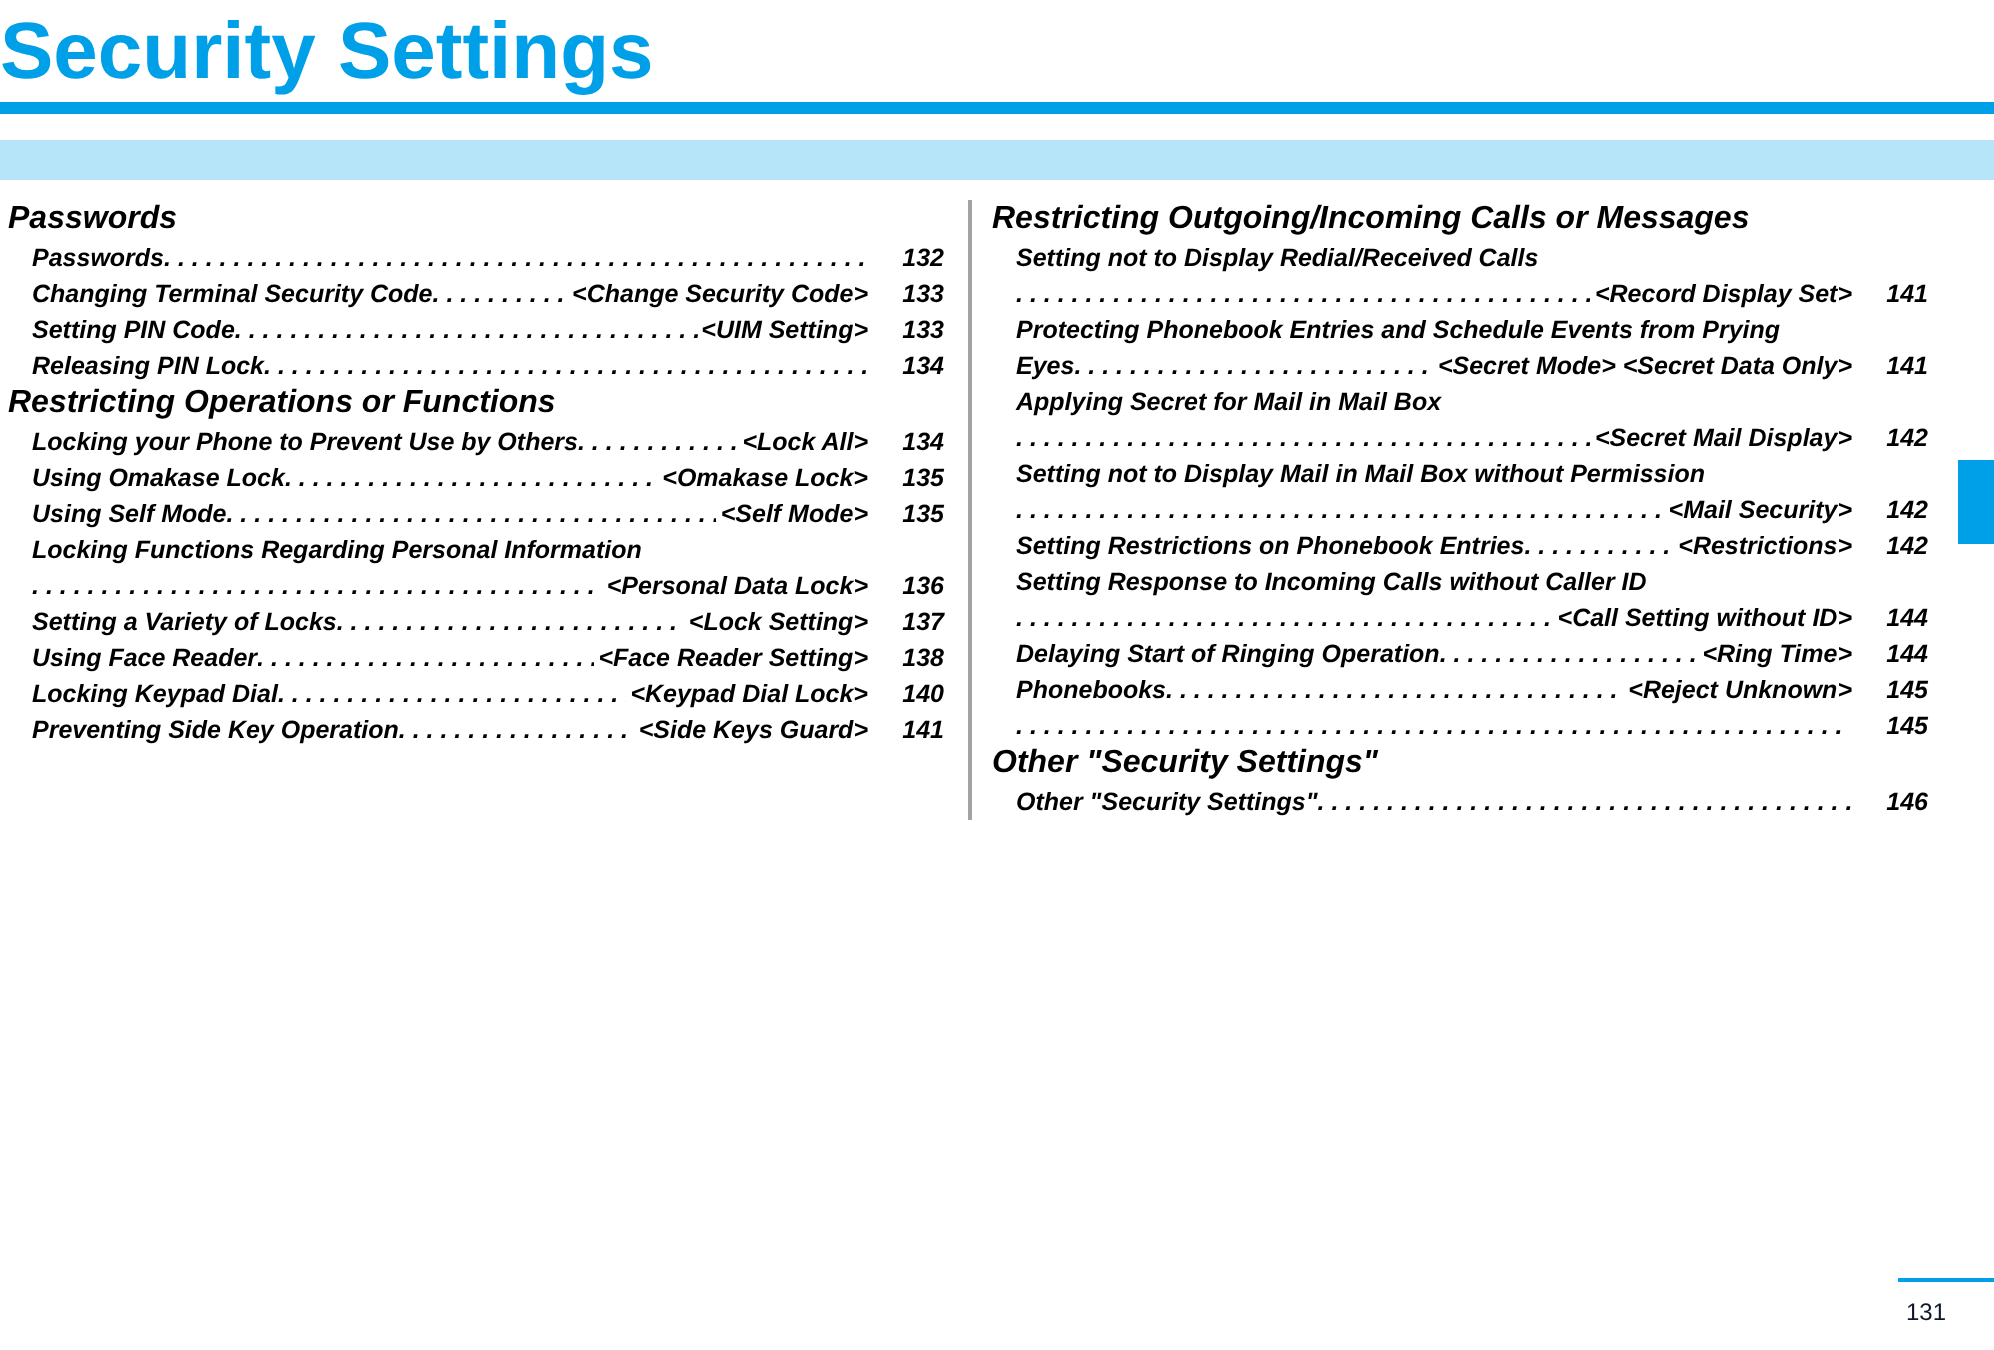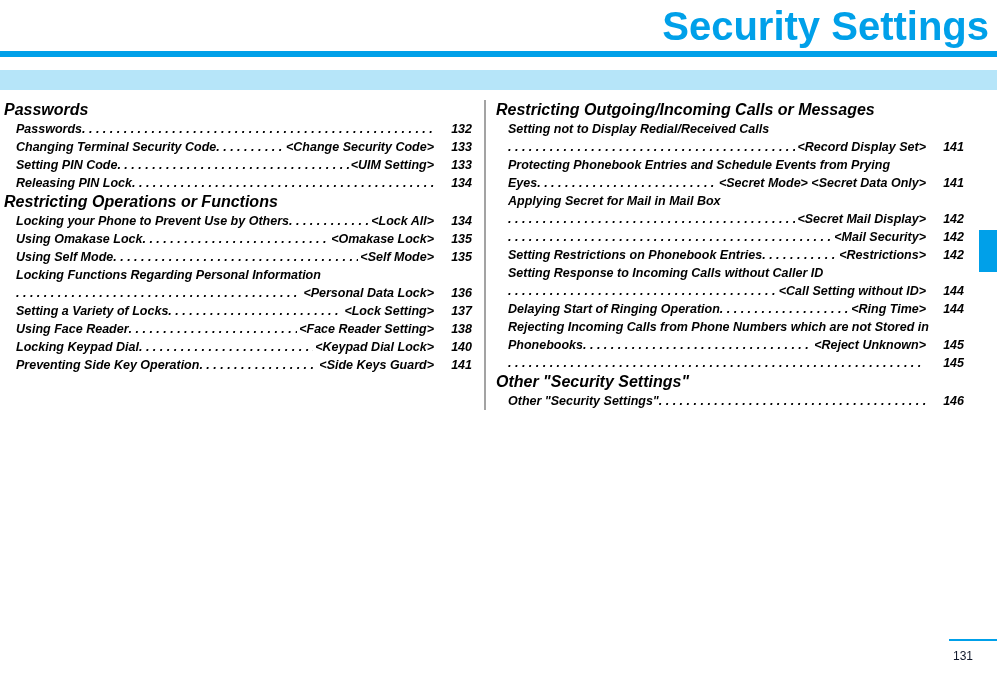--- a/index.html
+++ b/index.html
@@ -13,21 +13,20 @@
     }
     .title-bar {
       position: relative;
       height: 48px;
       margin-top: 4px;
     }
     .title-text {
       color: #00a0e9;
       font-weight: bold;
       font-size: 40px;
-      text-align: right;
       padding-right: 8px;
       letter-spacing: 0px;
     }
     .title-underline {
       height: 6px;
       background: #00a0e9;
       margin-top: 2px;
     }
     .blue-strip {
       height: 20px;
@@ -206,20 +205,21 @@
         <span class="fill"></span>
         <span class="menu">&lt;Secret Mode&gt; &lt;Secret Data Only&gt;</span>
         <span class="pg">141</span>
       </div>
       <div class="entry-cont">Applying Secret for Mail in Mail Box</div>
       <div class="entry">
         <span class="fill"></span>
         <span class="menu">&lt;Secret Mail Display&gt;</span>
         <span class="pg">142</span>
       </div>
+      <div class="entry-cont">Setting not to Display Mail in Mail Box without Permission</div>
       <div class="entry">
         <span class="fill"></span>
         <span class="menu">&lt;Mail Security&gt;</span>
         <span class="pg">142</span>
       </div>
       <div class="entry">
         <span class="label">Setting Restrictions on Phonebook Entries</span>
         <span class="fill"></span>
         <span class="menu">&lt;Restrictions&gt;</span>
         <span class="pg">142</span>
@@ -229,21 +229,20 @@
         <span class="fill"></span>
         <span class="menu">&lt;Call Setting without ID&gt;</span>
         <span class="pg">144</span>
       </div>
       <div class="entry">
         <span class="label">Delaying Start of Ringing Operation</span>
         <span class="fill"></span>
         <span class="menu">&lt;Ring Time&gt;</span>
         <span class="pg">144</span>
       </div>
-      <div class="entry-cont">Rejecting Incoming Calls from Phone Numbers which are not Stored in</div>
       <div class="entry">
         <span class="label">Phonebooks</span>
         <span class="fill"></span>
         <span class="menu">&lt;Reject Unknown&gt;</span>
         <span class="pg">145</span>
       </div>
       <div class="entry">
         <span class="fill"></span>
         <span class="pg">145</span>
       </div>

